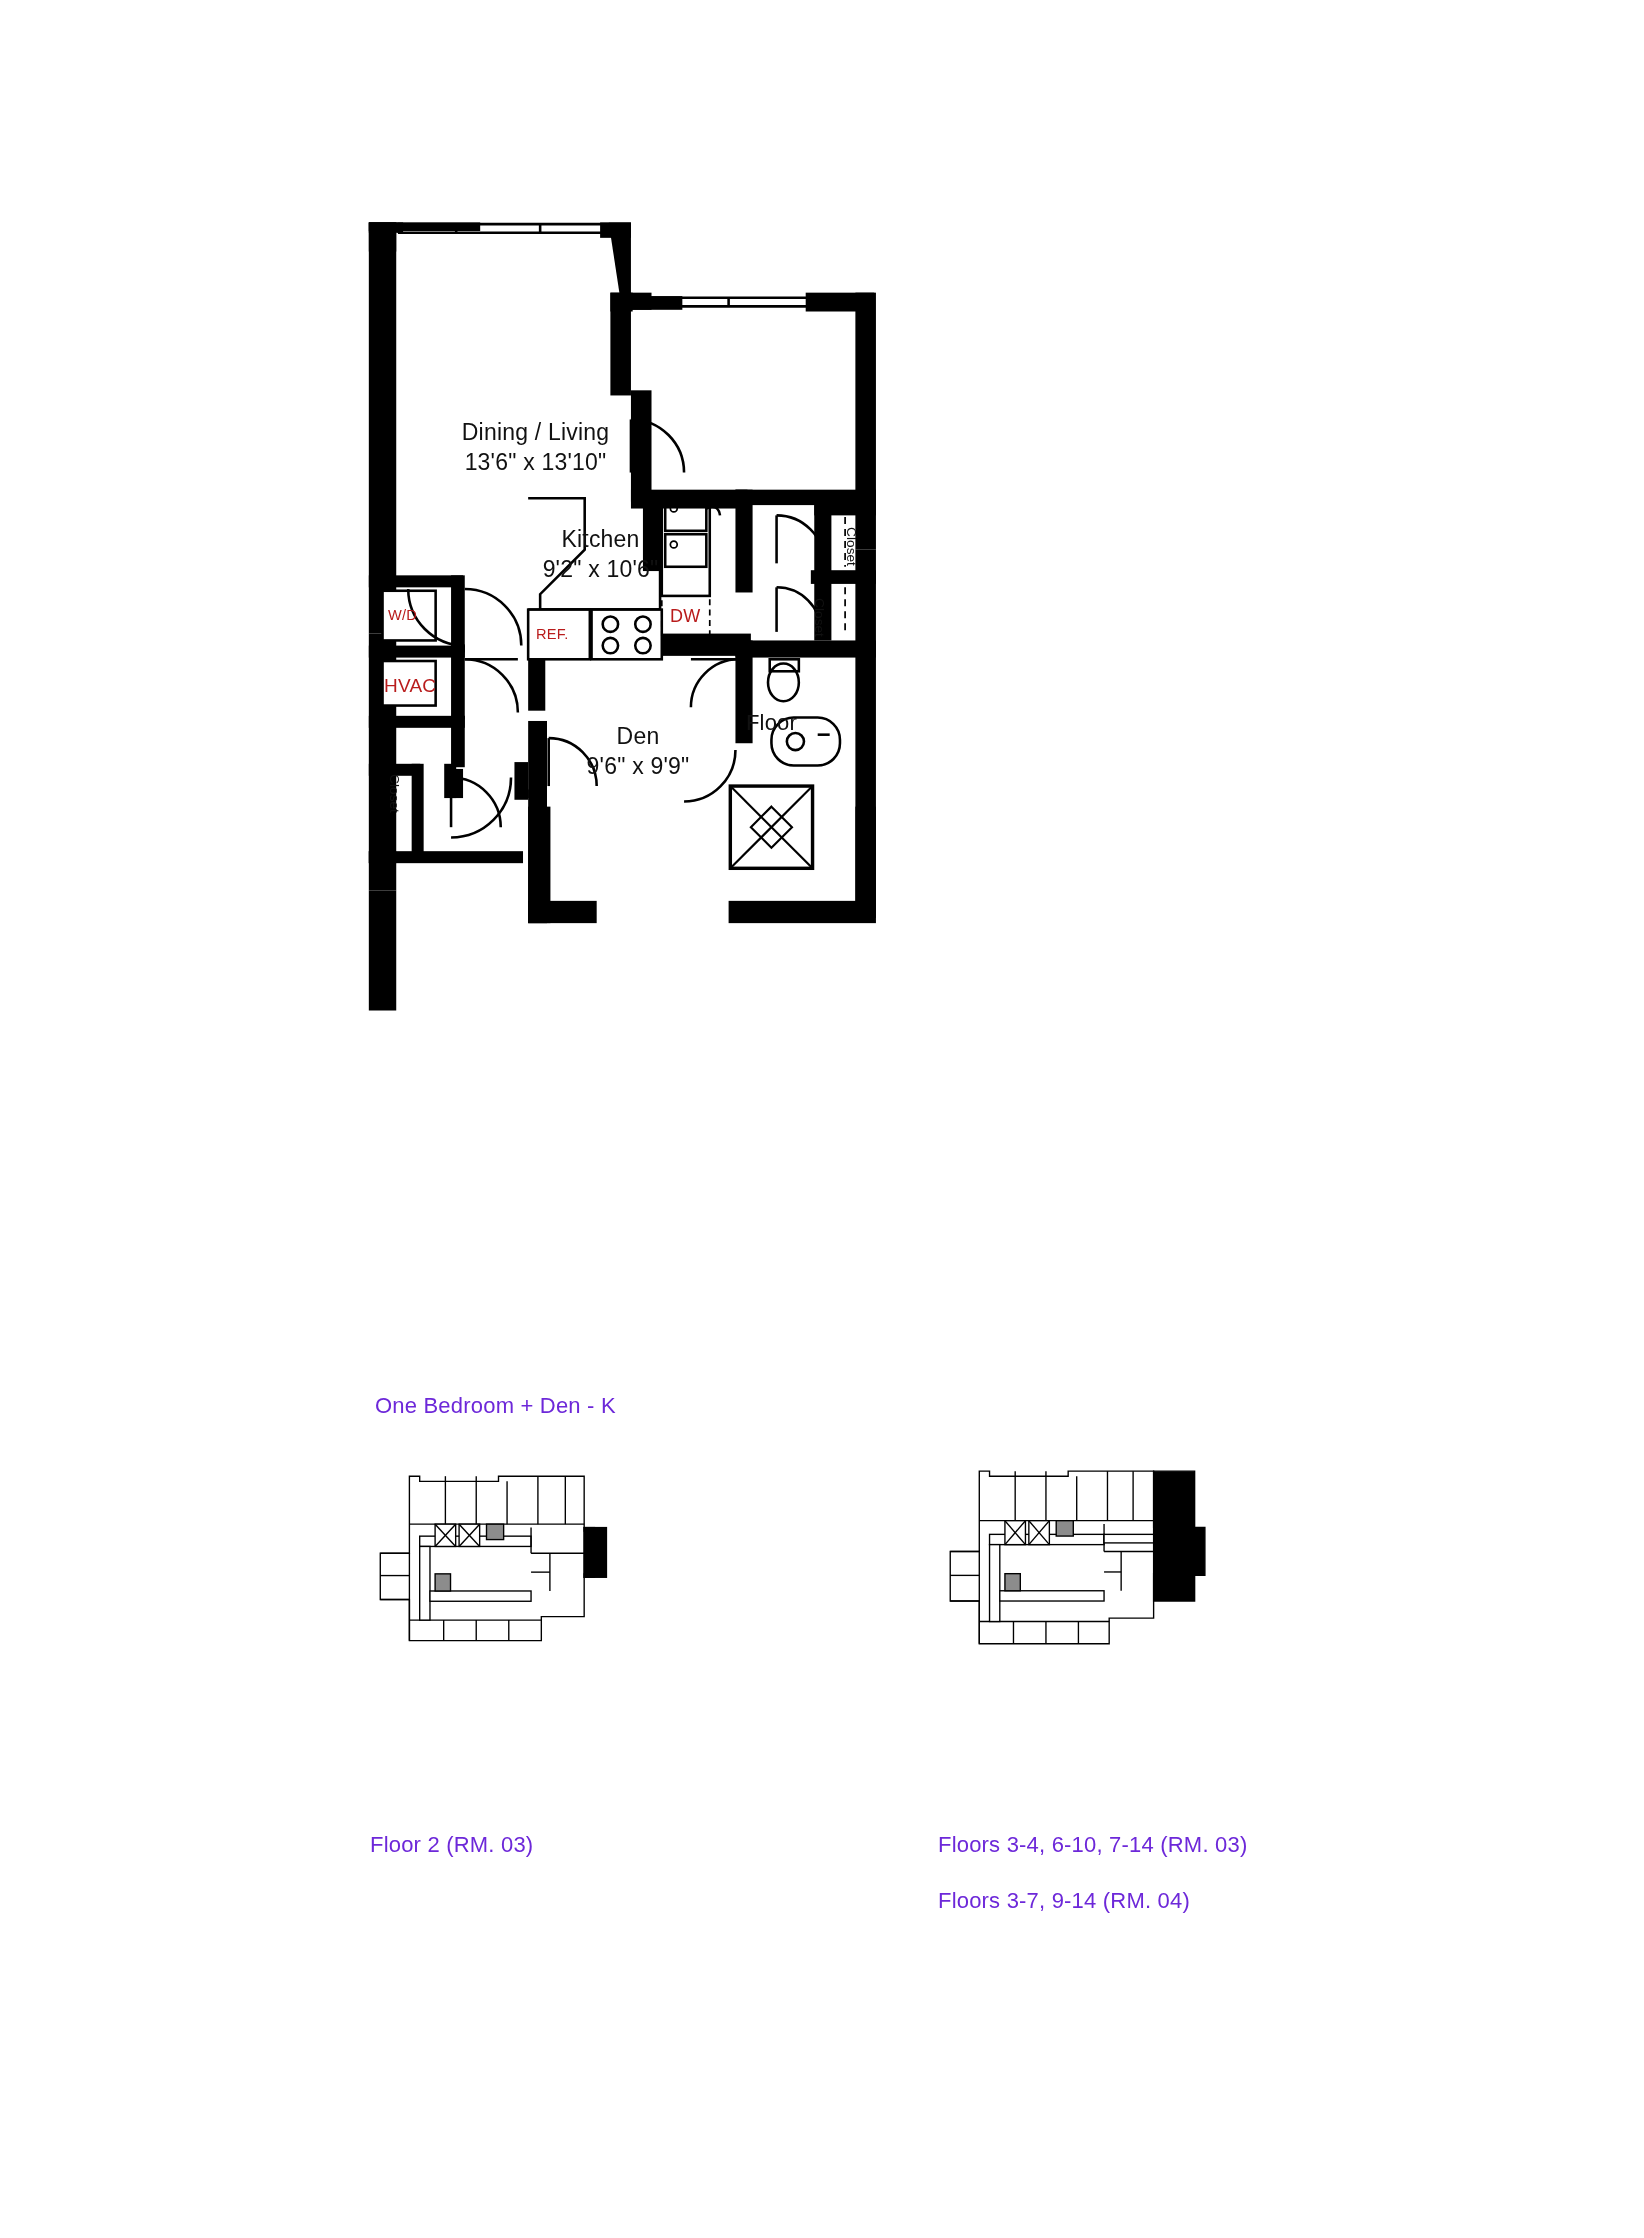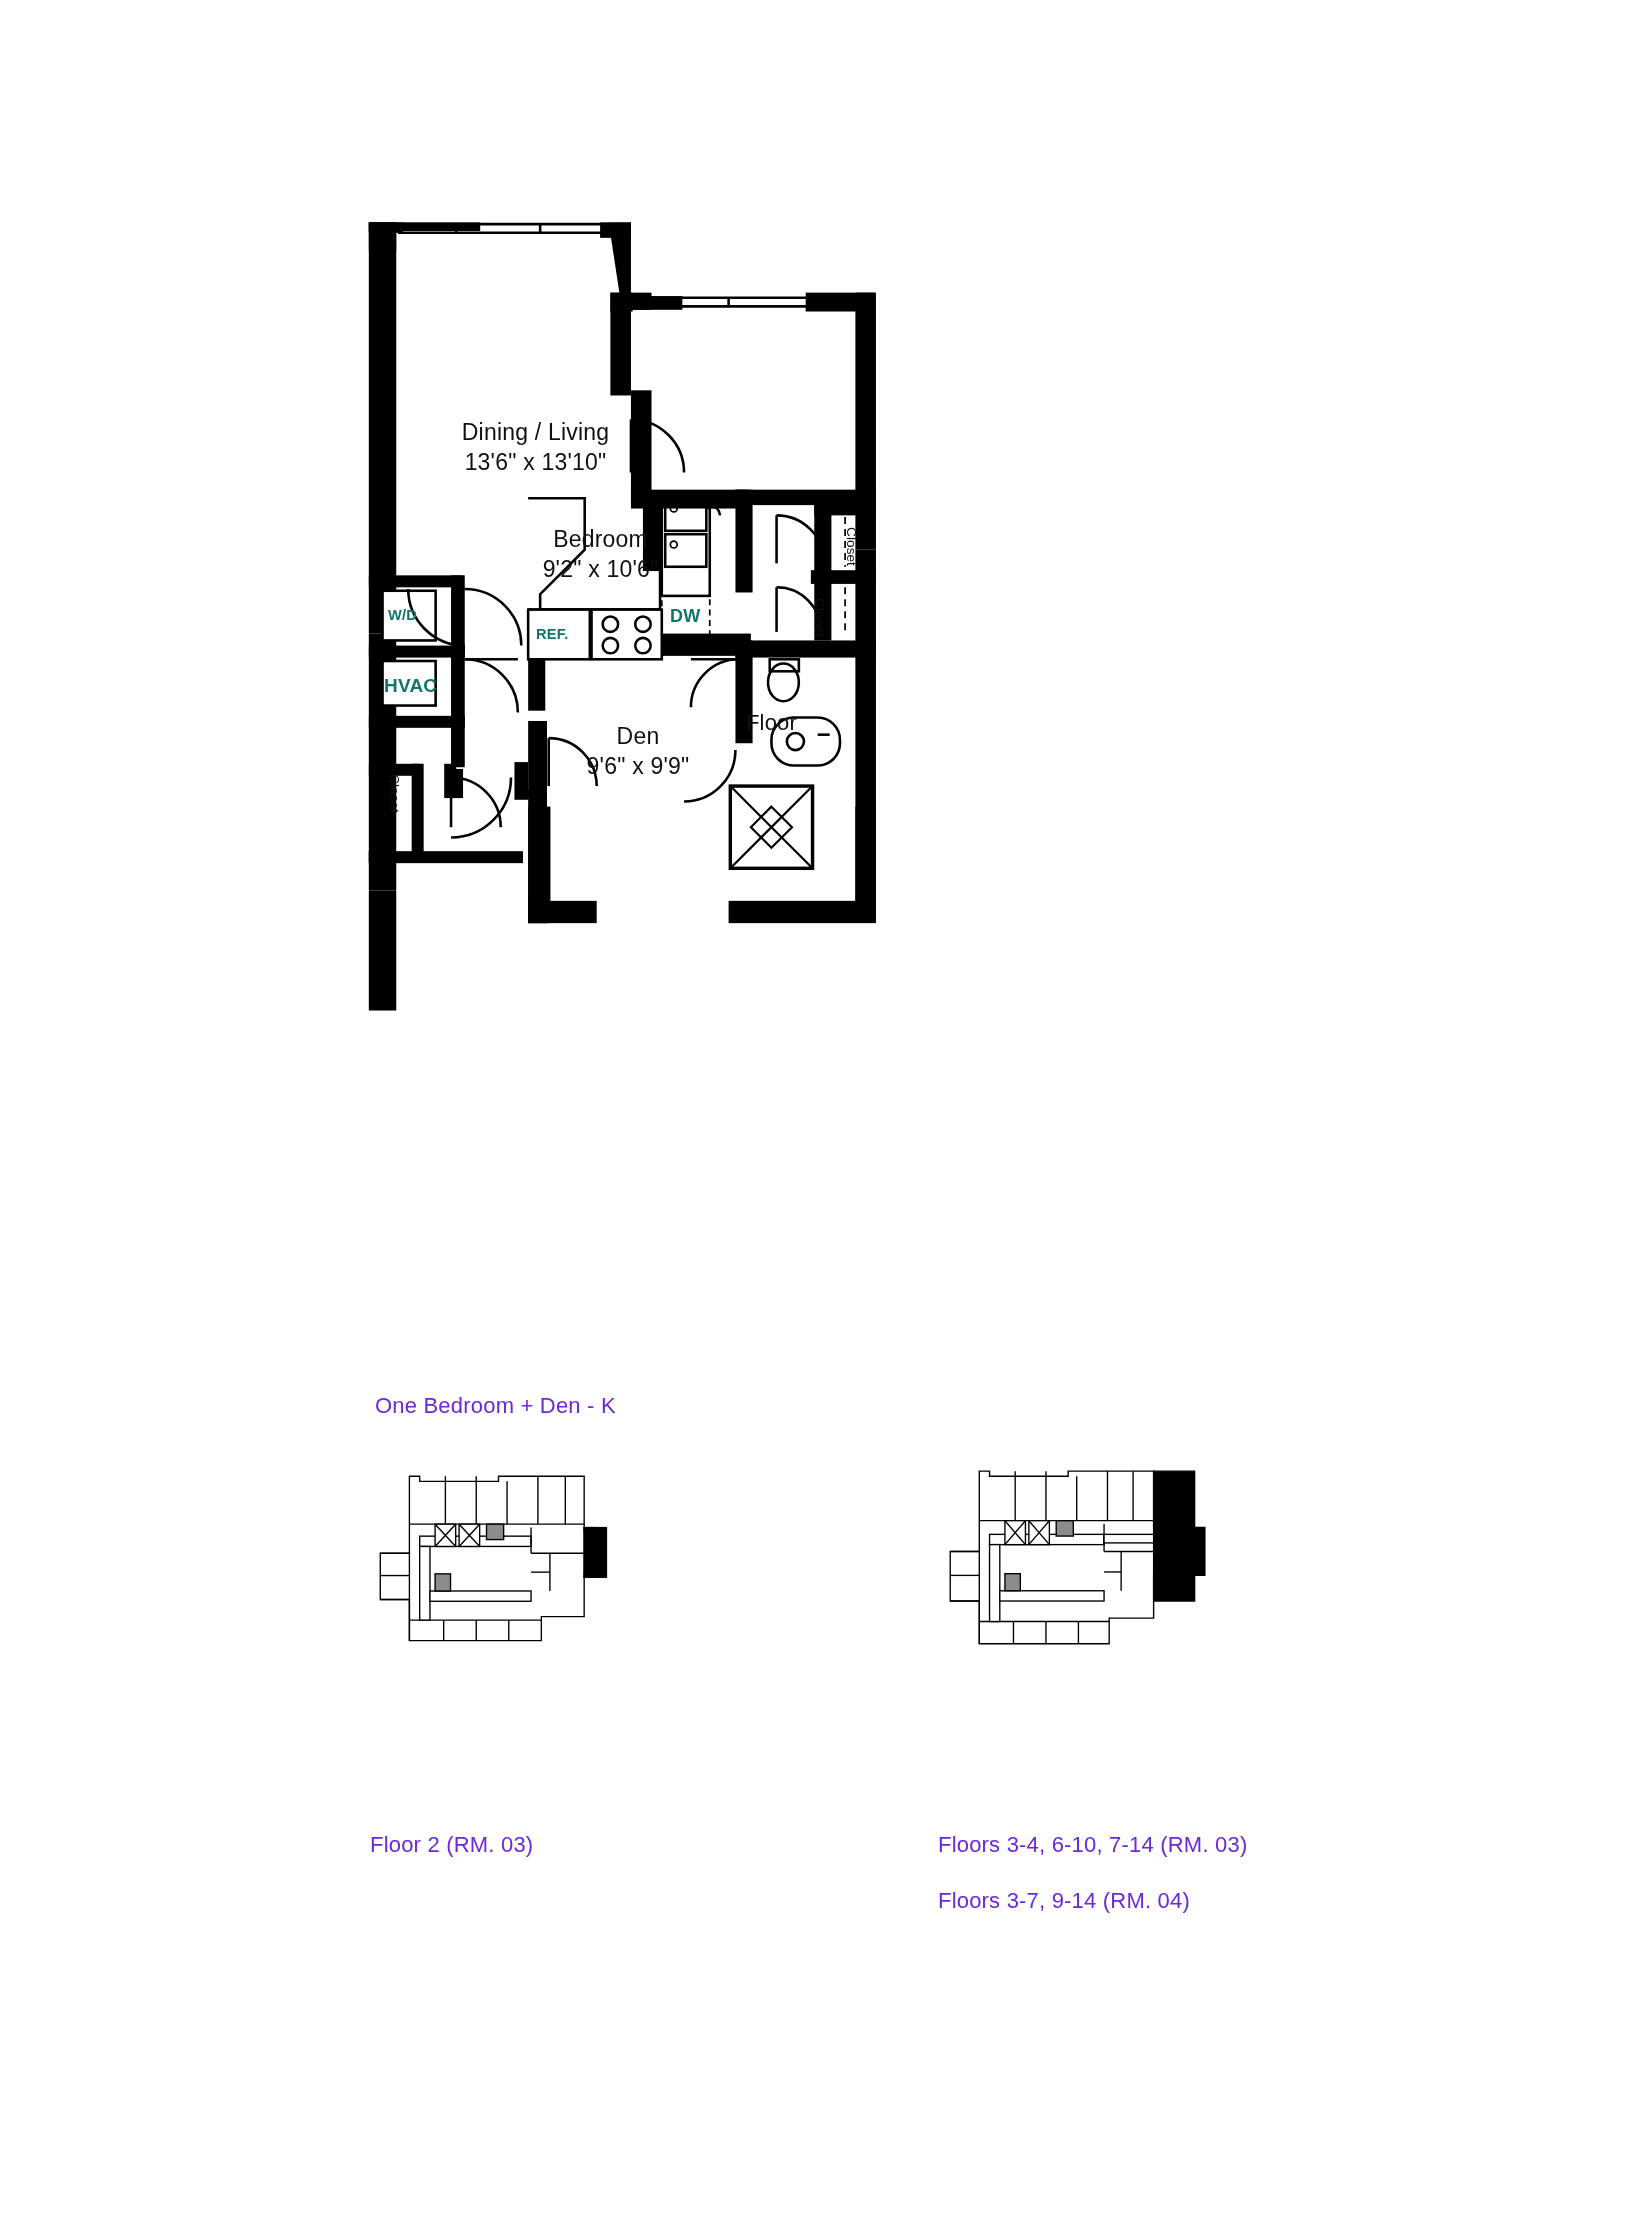--- a/index.html
+++ b/index.html
@@ -40,24 +40,23 @@
     line-height: 1.32;
     color: #111;
     white-space: nowrap;
     letter-spacing: 0.2px;
   }
   .plan-label .l2 { display: block; }
 
   .small-label {
     position: absolute;
     font-size: 14.6px;
-    color: #0f766e;
+    color: #b91c1c;
     white-space: nowrap;
     letter-spacing: 0.2px;
-    font-weight: bold;
   }
   .vert-label {
     position: absolute;
     font-size: 13.7px;
     color: #111;
     white-space: nowrap;
     transform-origin: 50% 50%;
   }
 
   
@@ -262,21 +261,21 @@
 
     </svg>
 
     <div class="plan-label" style="left:34px; top:210px; width:283px;">
       <span>Dining / Living</span>
       <span class="l2">13'6" x 13'10"</span>
     </div>
 
 
     <div class="plan-label" style="left:129px; top:317px; width:223px;">
-      <span>Bedroom</span>
+      <span>Kitchen</span>
       <span class="l2">9'2" x 10'6"</span>
     </div>
 
     <div class="plan-label" style="left:171px; top:514px; width:214px;text-align:center;">
       <span>Den</span>
       <span class="l2">9'6" x 9'9"</span>
     </div>
 
     <div class="plan-label" style="left:360px; top:501px; width:103px; font-size:22px;">
       <span>Floor</span>

